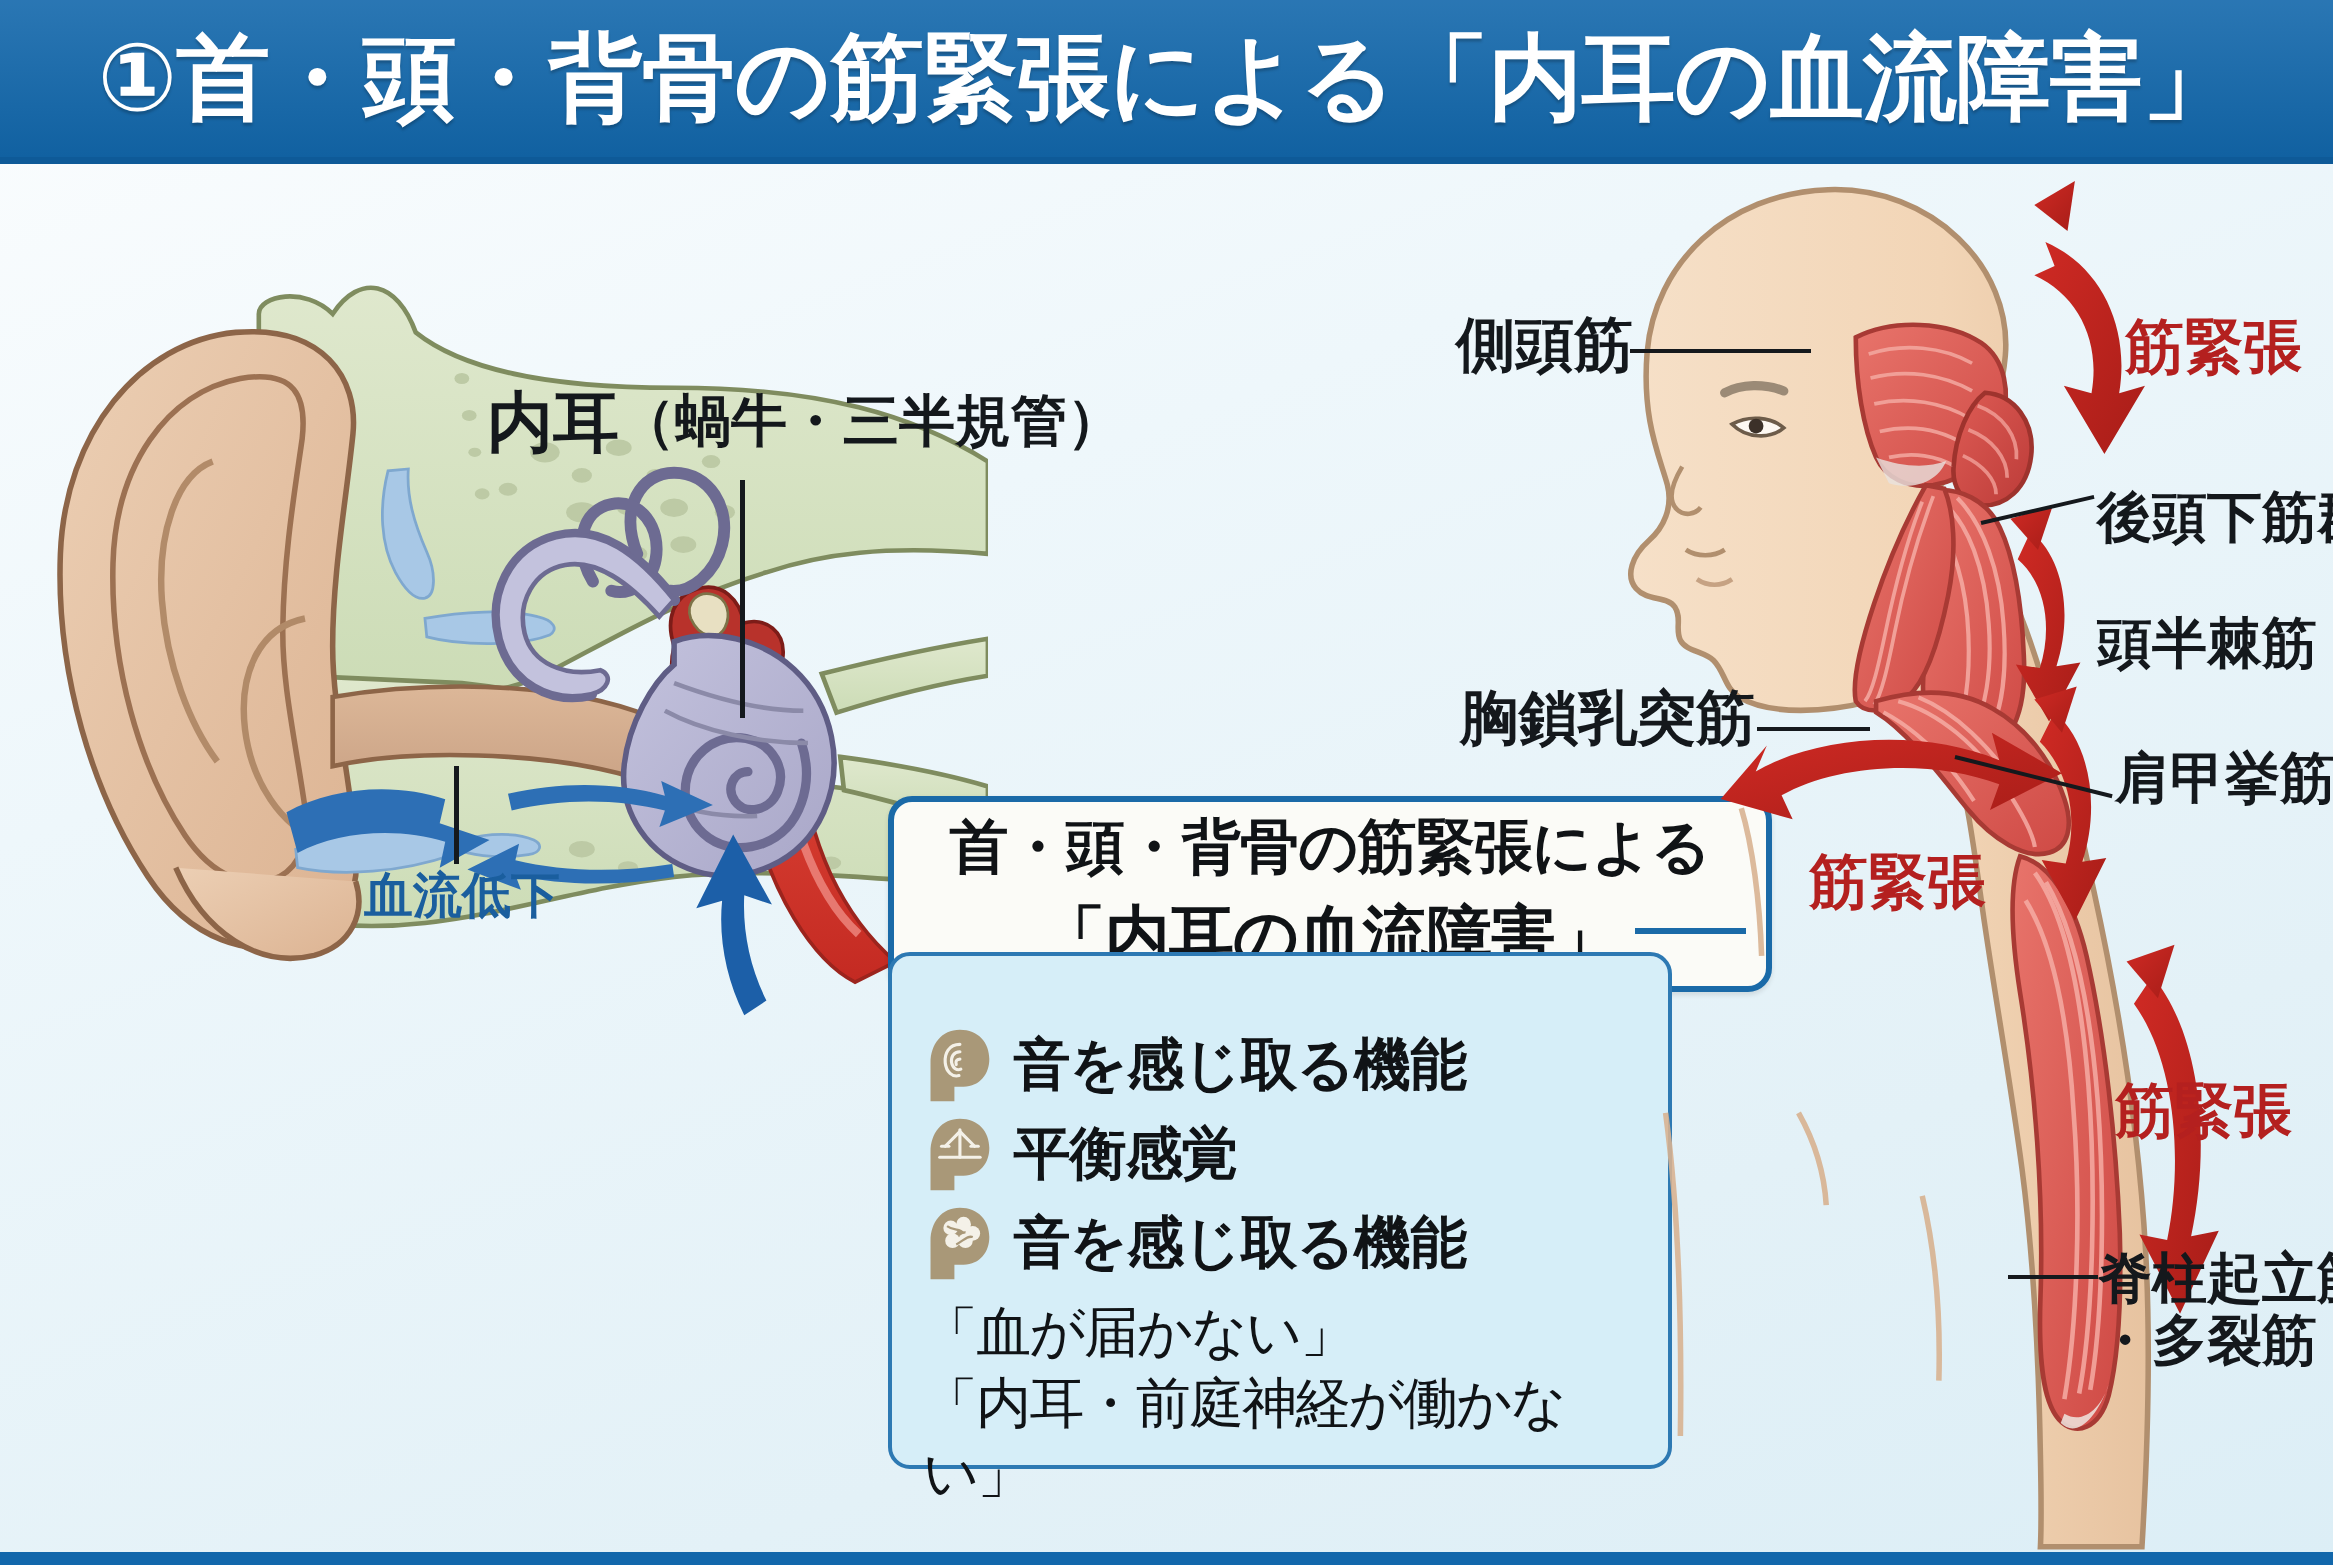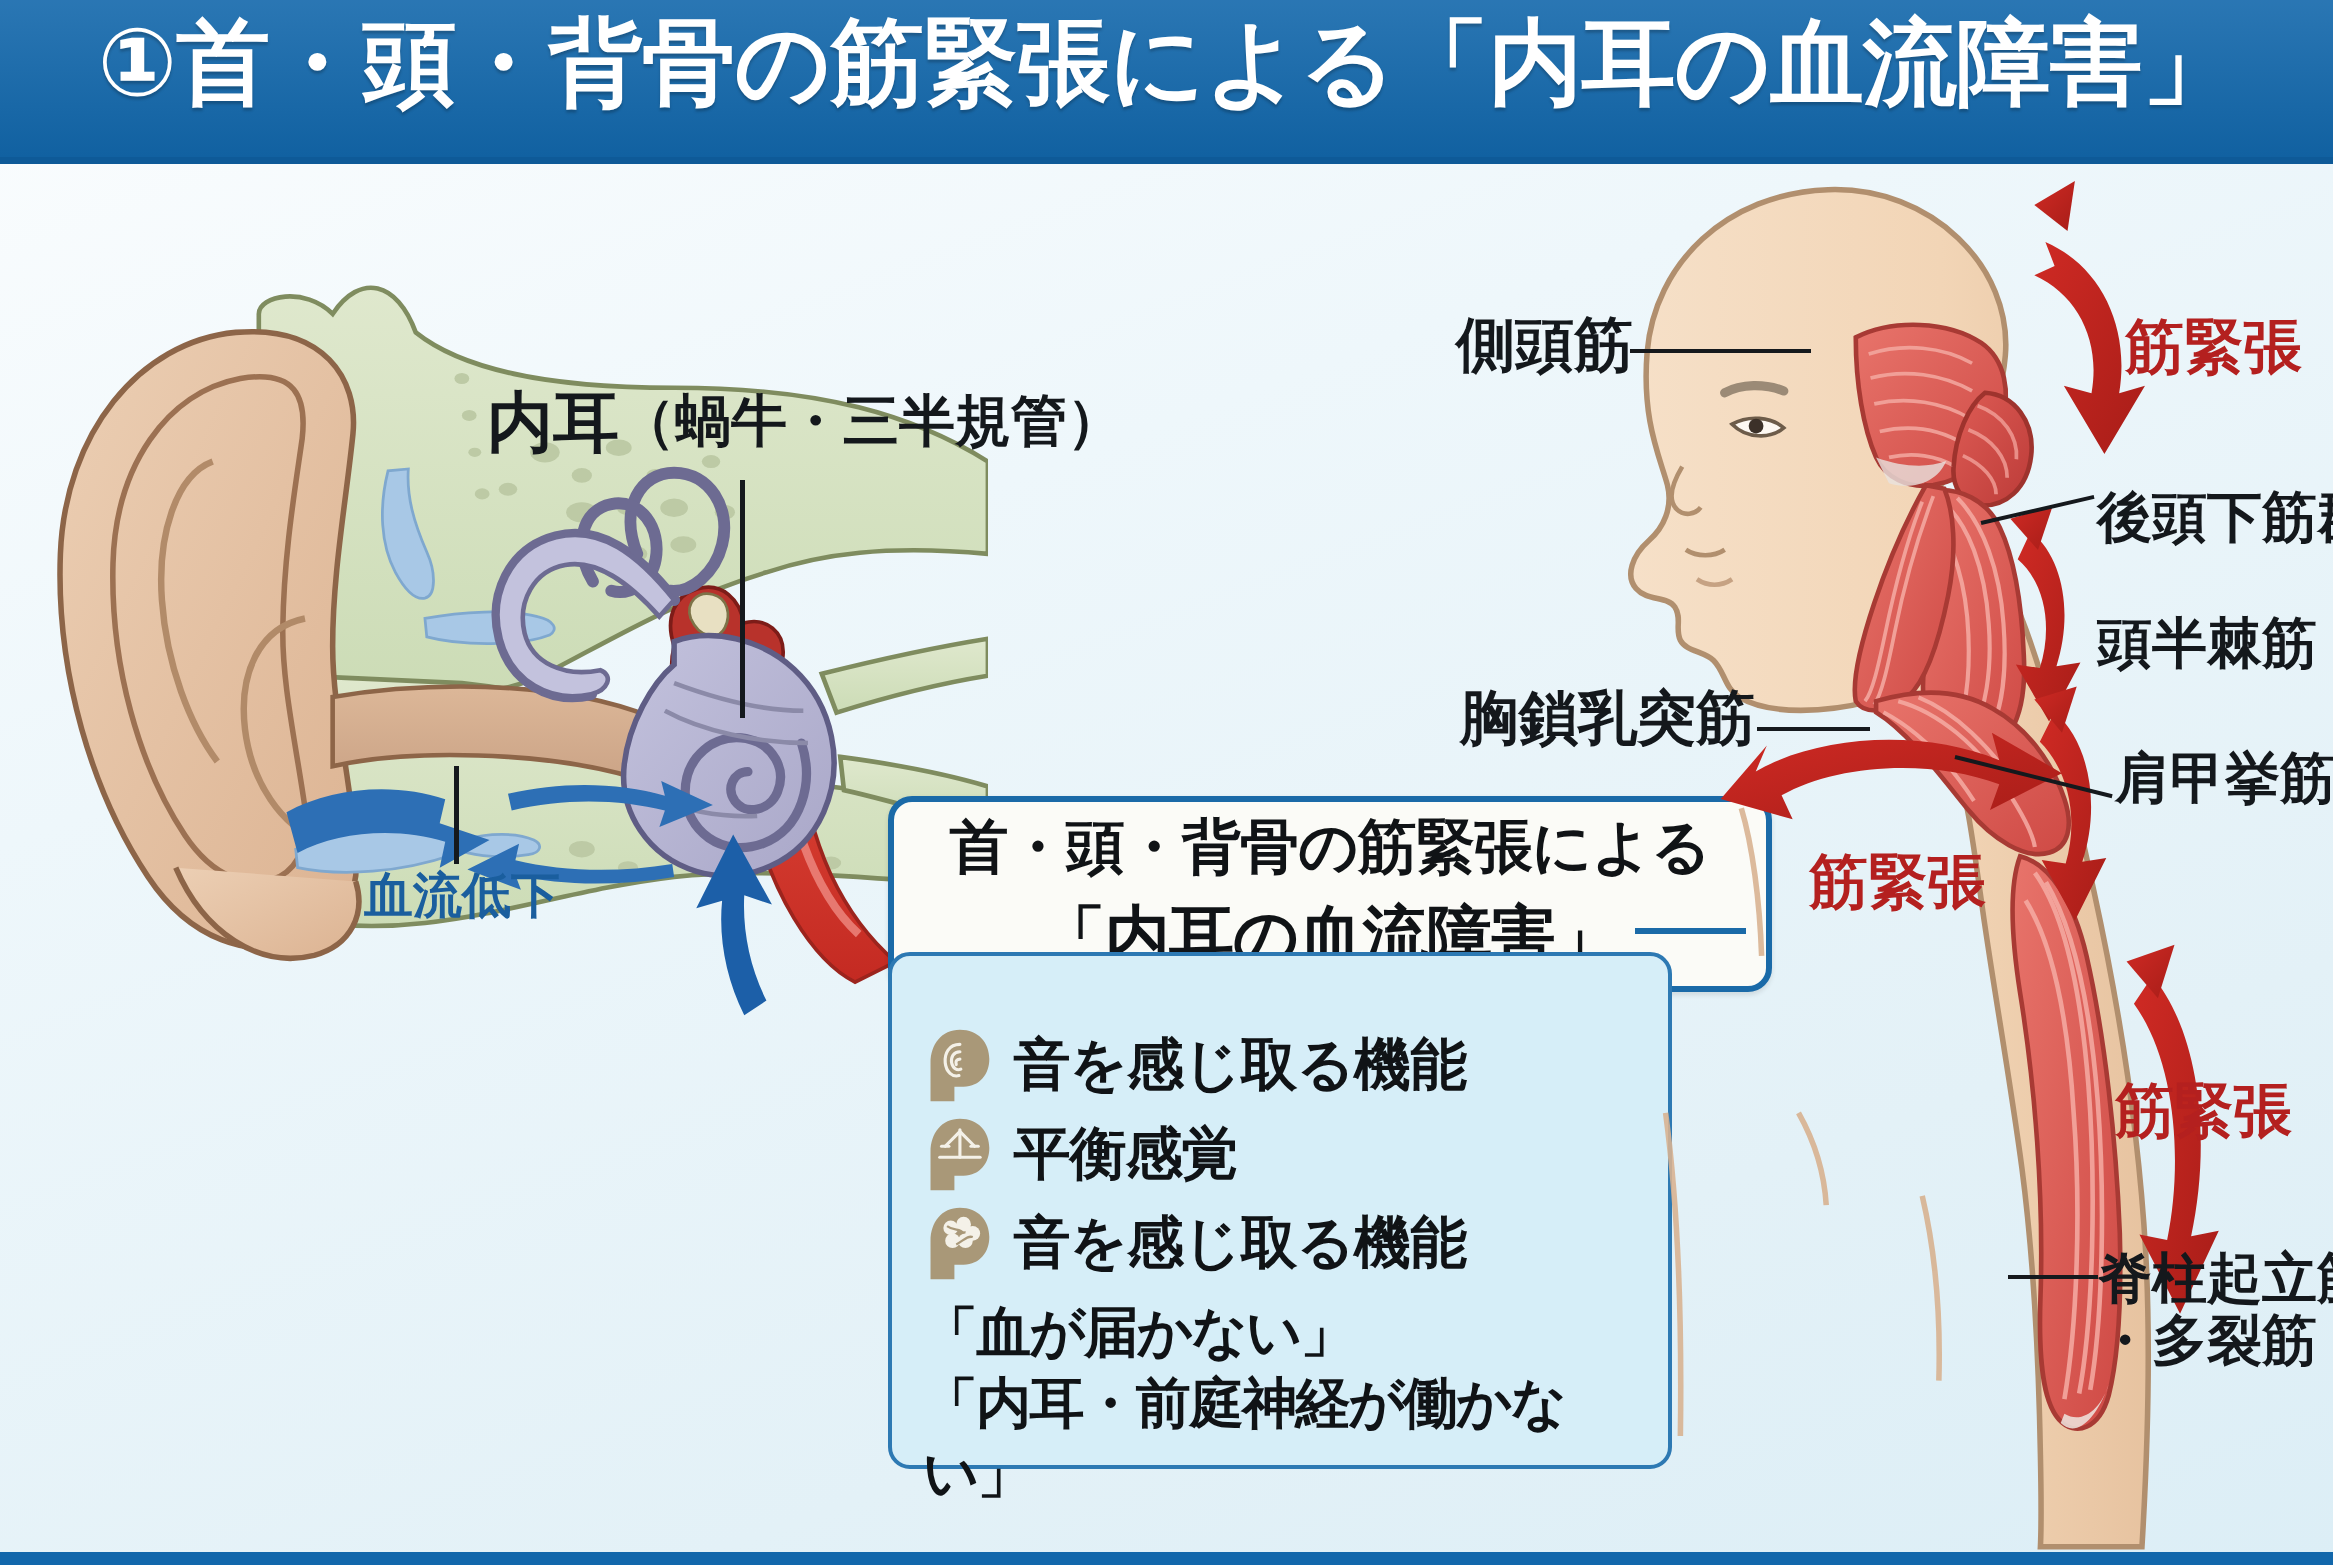--- a/index.html
+++ b/index.html
@@ -11,21 +11,21 @@
   #stage {
     position: relative;
     width: 2333px; height: 1565px;
     background: linear-gradient(160deg, #fbfdfe 0%, #eef7fb 35%, #e3f1f7 75%, #dceef6 100%);
   }
 
   
   #header {
     position: absolute; left: 0; top: 0; width: 2333px; height: 157px;
     background: #1267ab;
-    display: flex; justify-content: center;
+    display: flex; align-items: center; justify-content: center;
   }
   #header .shade {
     position: absolute; inset: 0;
     background: linear-gradient(180deg, rgba(255,255,255,.10) 0%, rgba(0,0,0,.06) 100%);
     pointer-events: none;
   }
   #header-title {
     position: relative;
     color: #ffffff;
     font-size: 94px;
@@ -85,21 +85,21 @@
     position: absolute; left: 888px; top: 952px; width: 784px; height: 517px;
     background: #d6eef8;
     border: 4.6px solid #2d79b3;
     border-radius: 22px;
     padding: 65px 16px 0 31px;
   }
   .bullet-row { display: flex; align-items: center; height: 89px; }
   .bullet-row .bl-label { font-size: 57px; font-weight: bold; color: #101316; margin-left: 18.5px; letter-spacing: -0.9px; }
   .headicon { width: 72px; height: 79px; flex: 0 0 72px; }
   #quotes { margin-top: 9.2px; }
-  #quotes div { font-size: 55px; font-weight: bold; color: #101316; letter-spacing: -1.8px; line-height: 1.28; }
+  #quotes div { font-size: 55px; font-weight: normal; color: #101316; letter-spacing: -1.8px; line-height: 1.28; }
 
   
   #person-wrap { position: absolute; left: 1551px; top: 162px; width: 628px; height: 1394px; }
 
   
   #arrow-layer { position: absolute; left: 1551px; top: 162px; width: 784px; height: 1394px; pointer-events:none; }
 </style>
 </head>
 <body>
 

